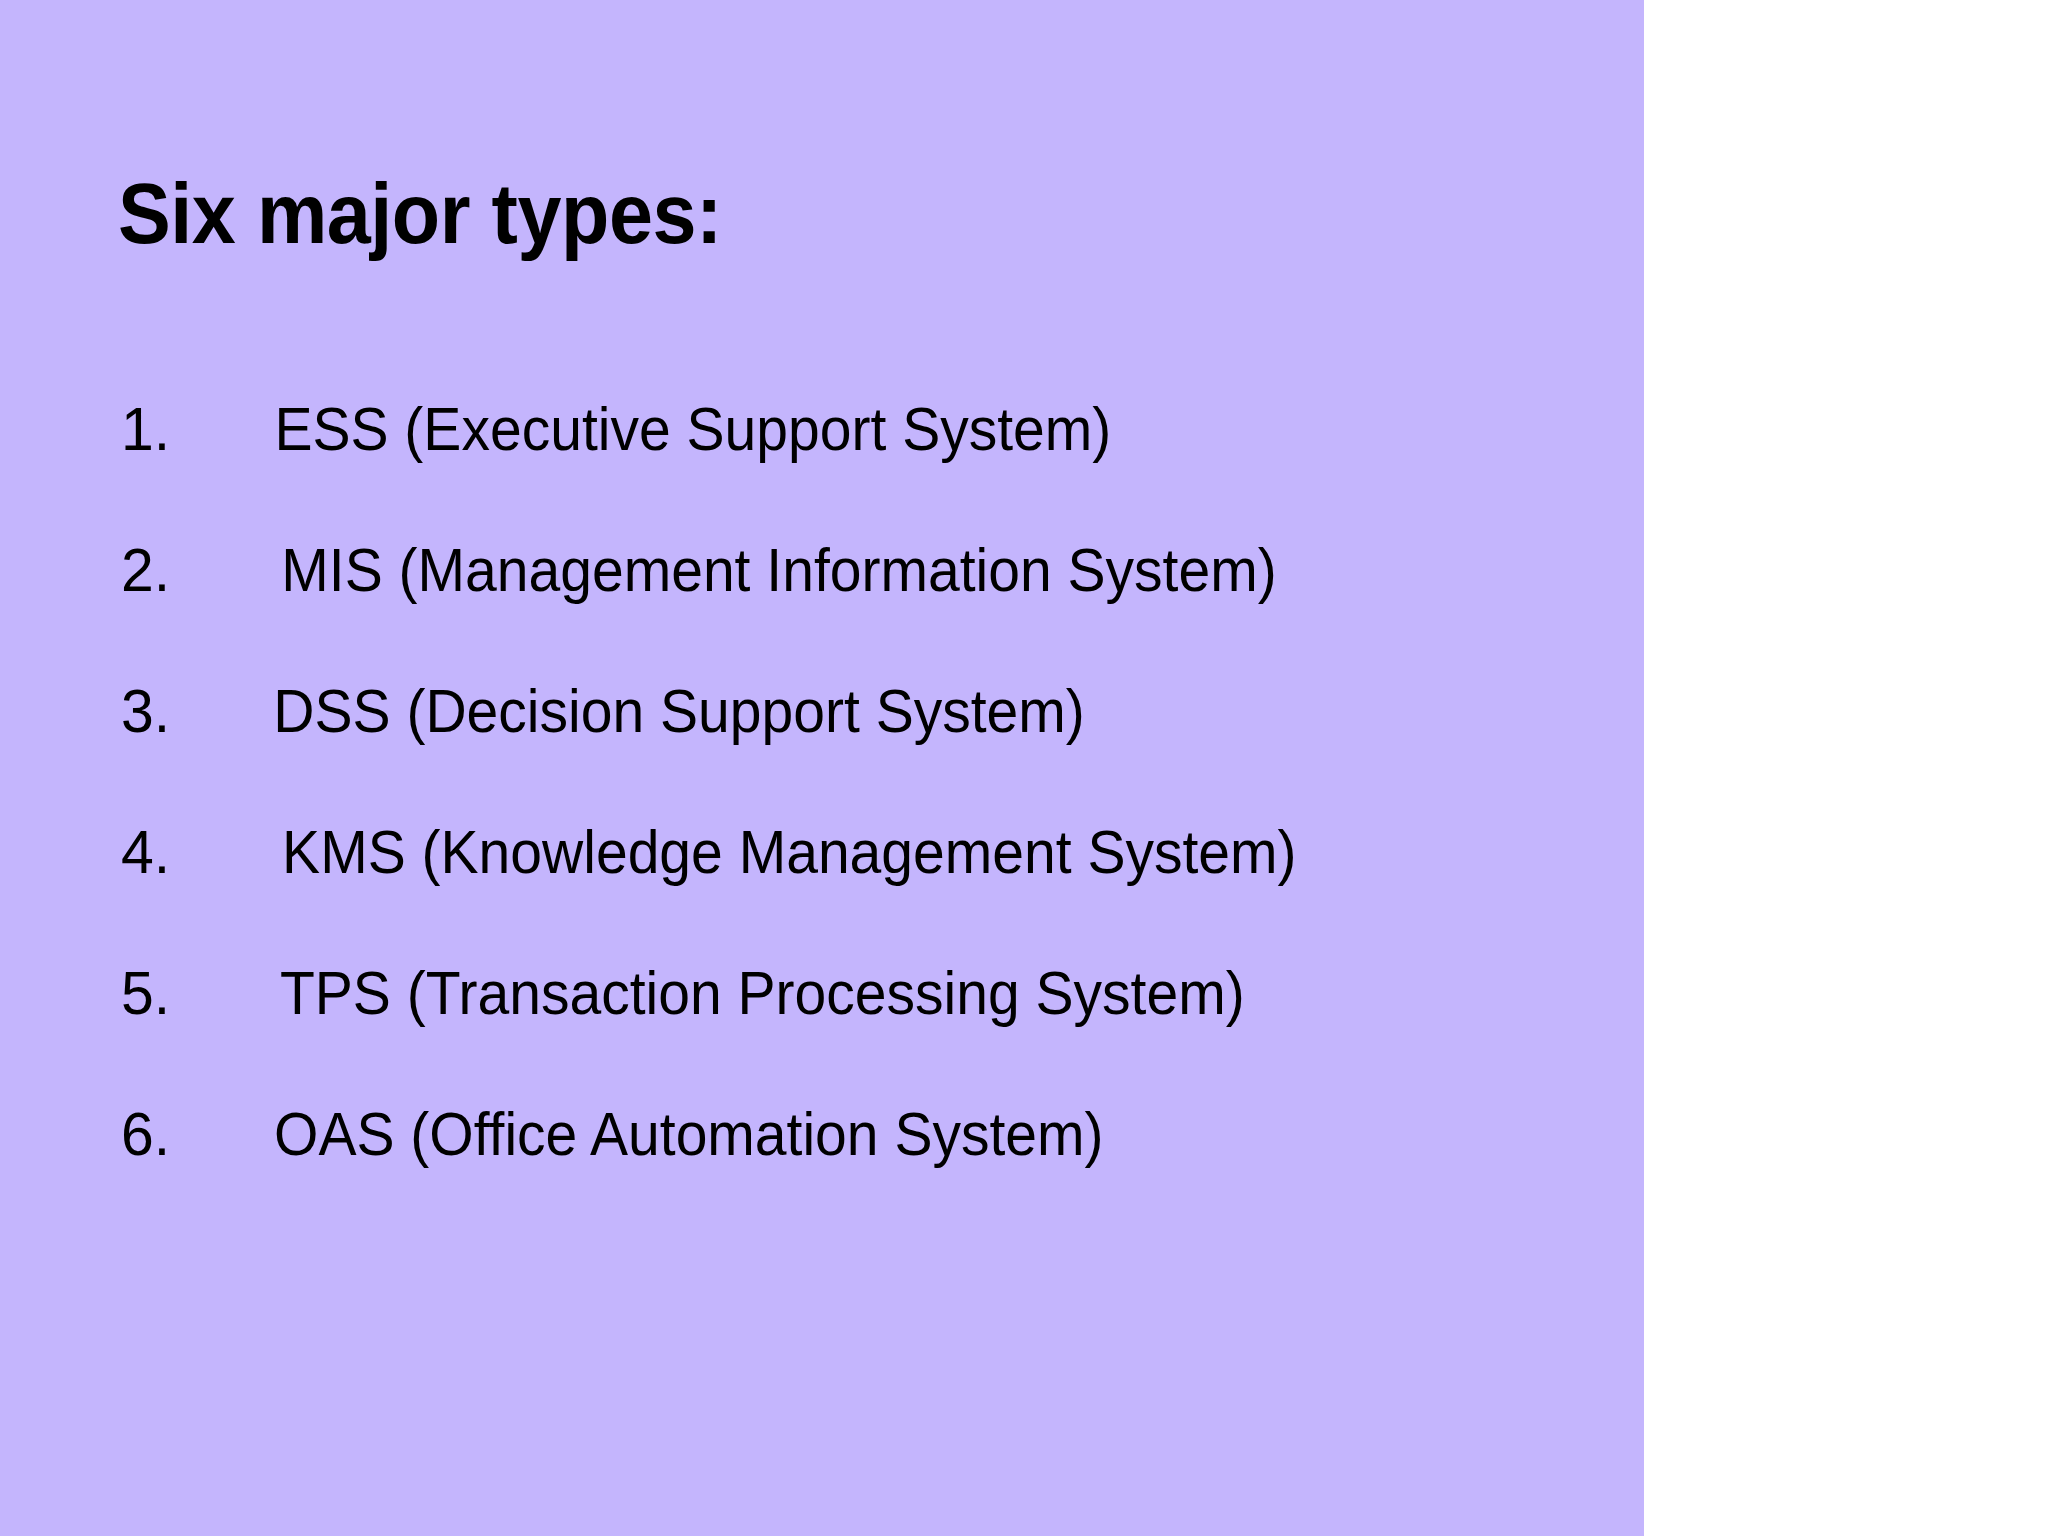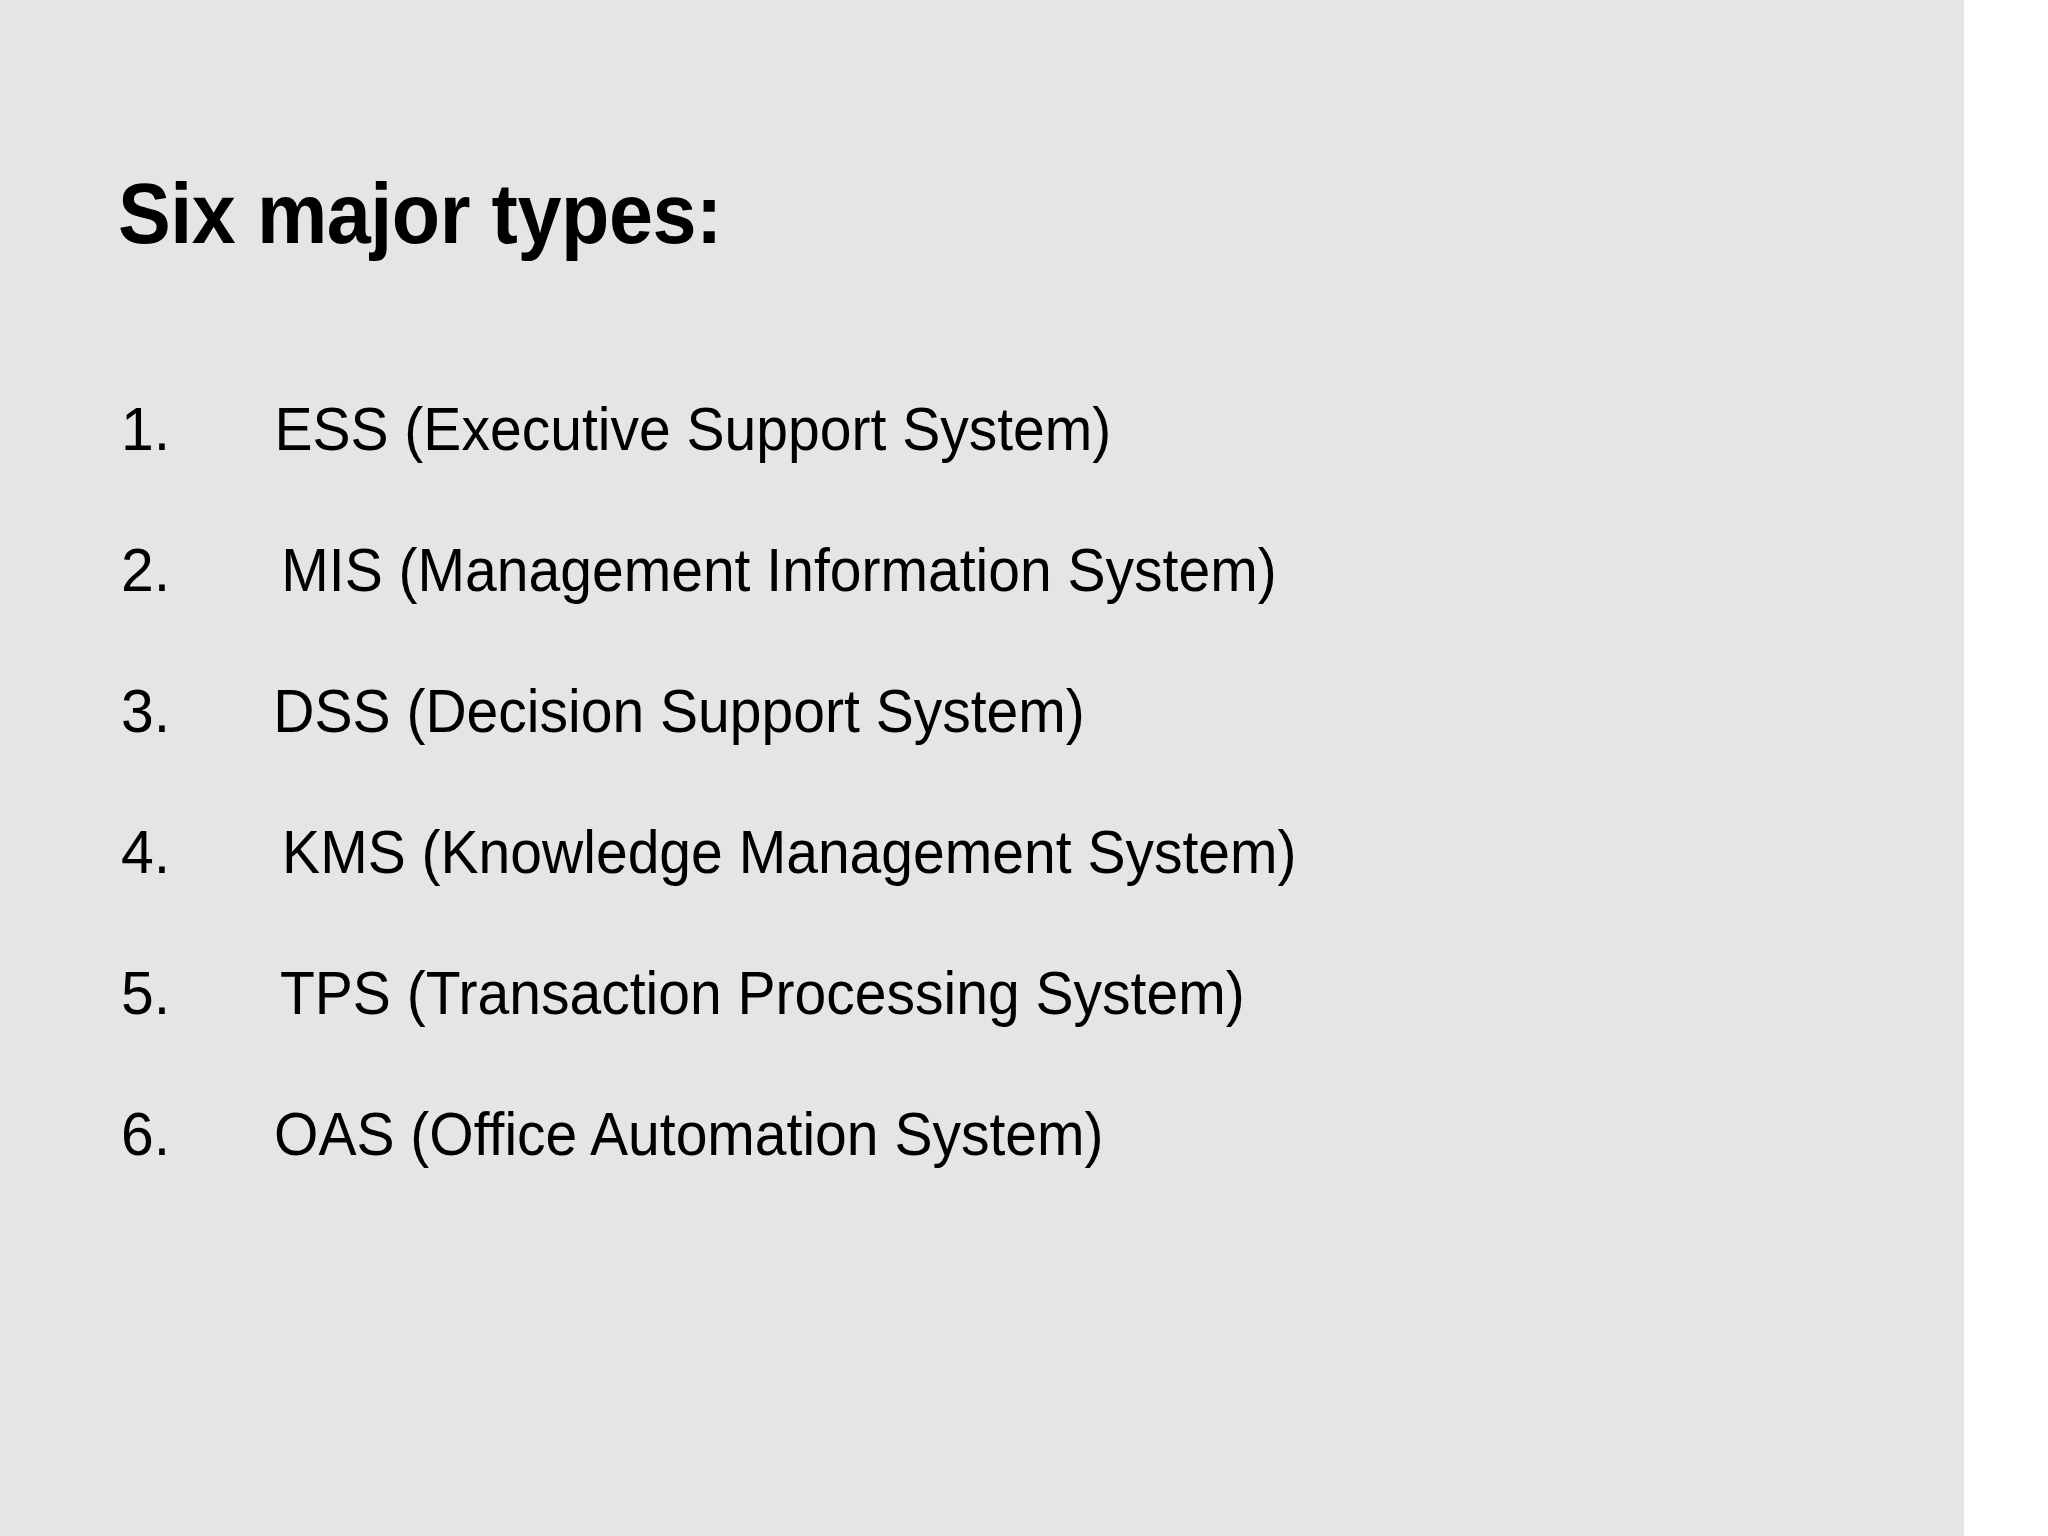--- a/index.html
+++ b/index.html
@@ -11,23 +11,23 @@
     width: 2048px;
     height: 1536px;
     background: #ffffff;
     font-family: "Liberation Sans", "DejaVu Sans", sans-serif;
     color: #000000;
     overflow: hidden;
   }
 
   .slide {
     position: relative;
-    width: 1964px;
+    width: 1644px;
     height: 1536px;
-    background: #e5e5e5;
+    background: #c4b5fd;
     box-sizing: border-box;
   }
 
   .slide-title {
     position: absolute;
     left: 118px;
     top: 110px;
     width: 1800px;
     font-family: "Liberation Sans", "DejaVu Sans", sans-serif;
     font-size: 86px;

